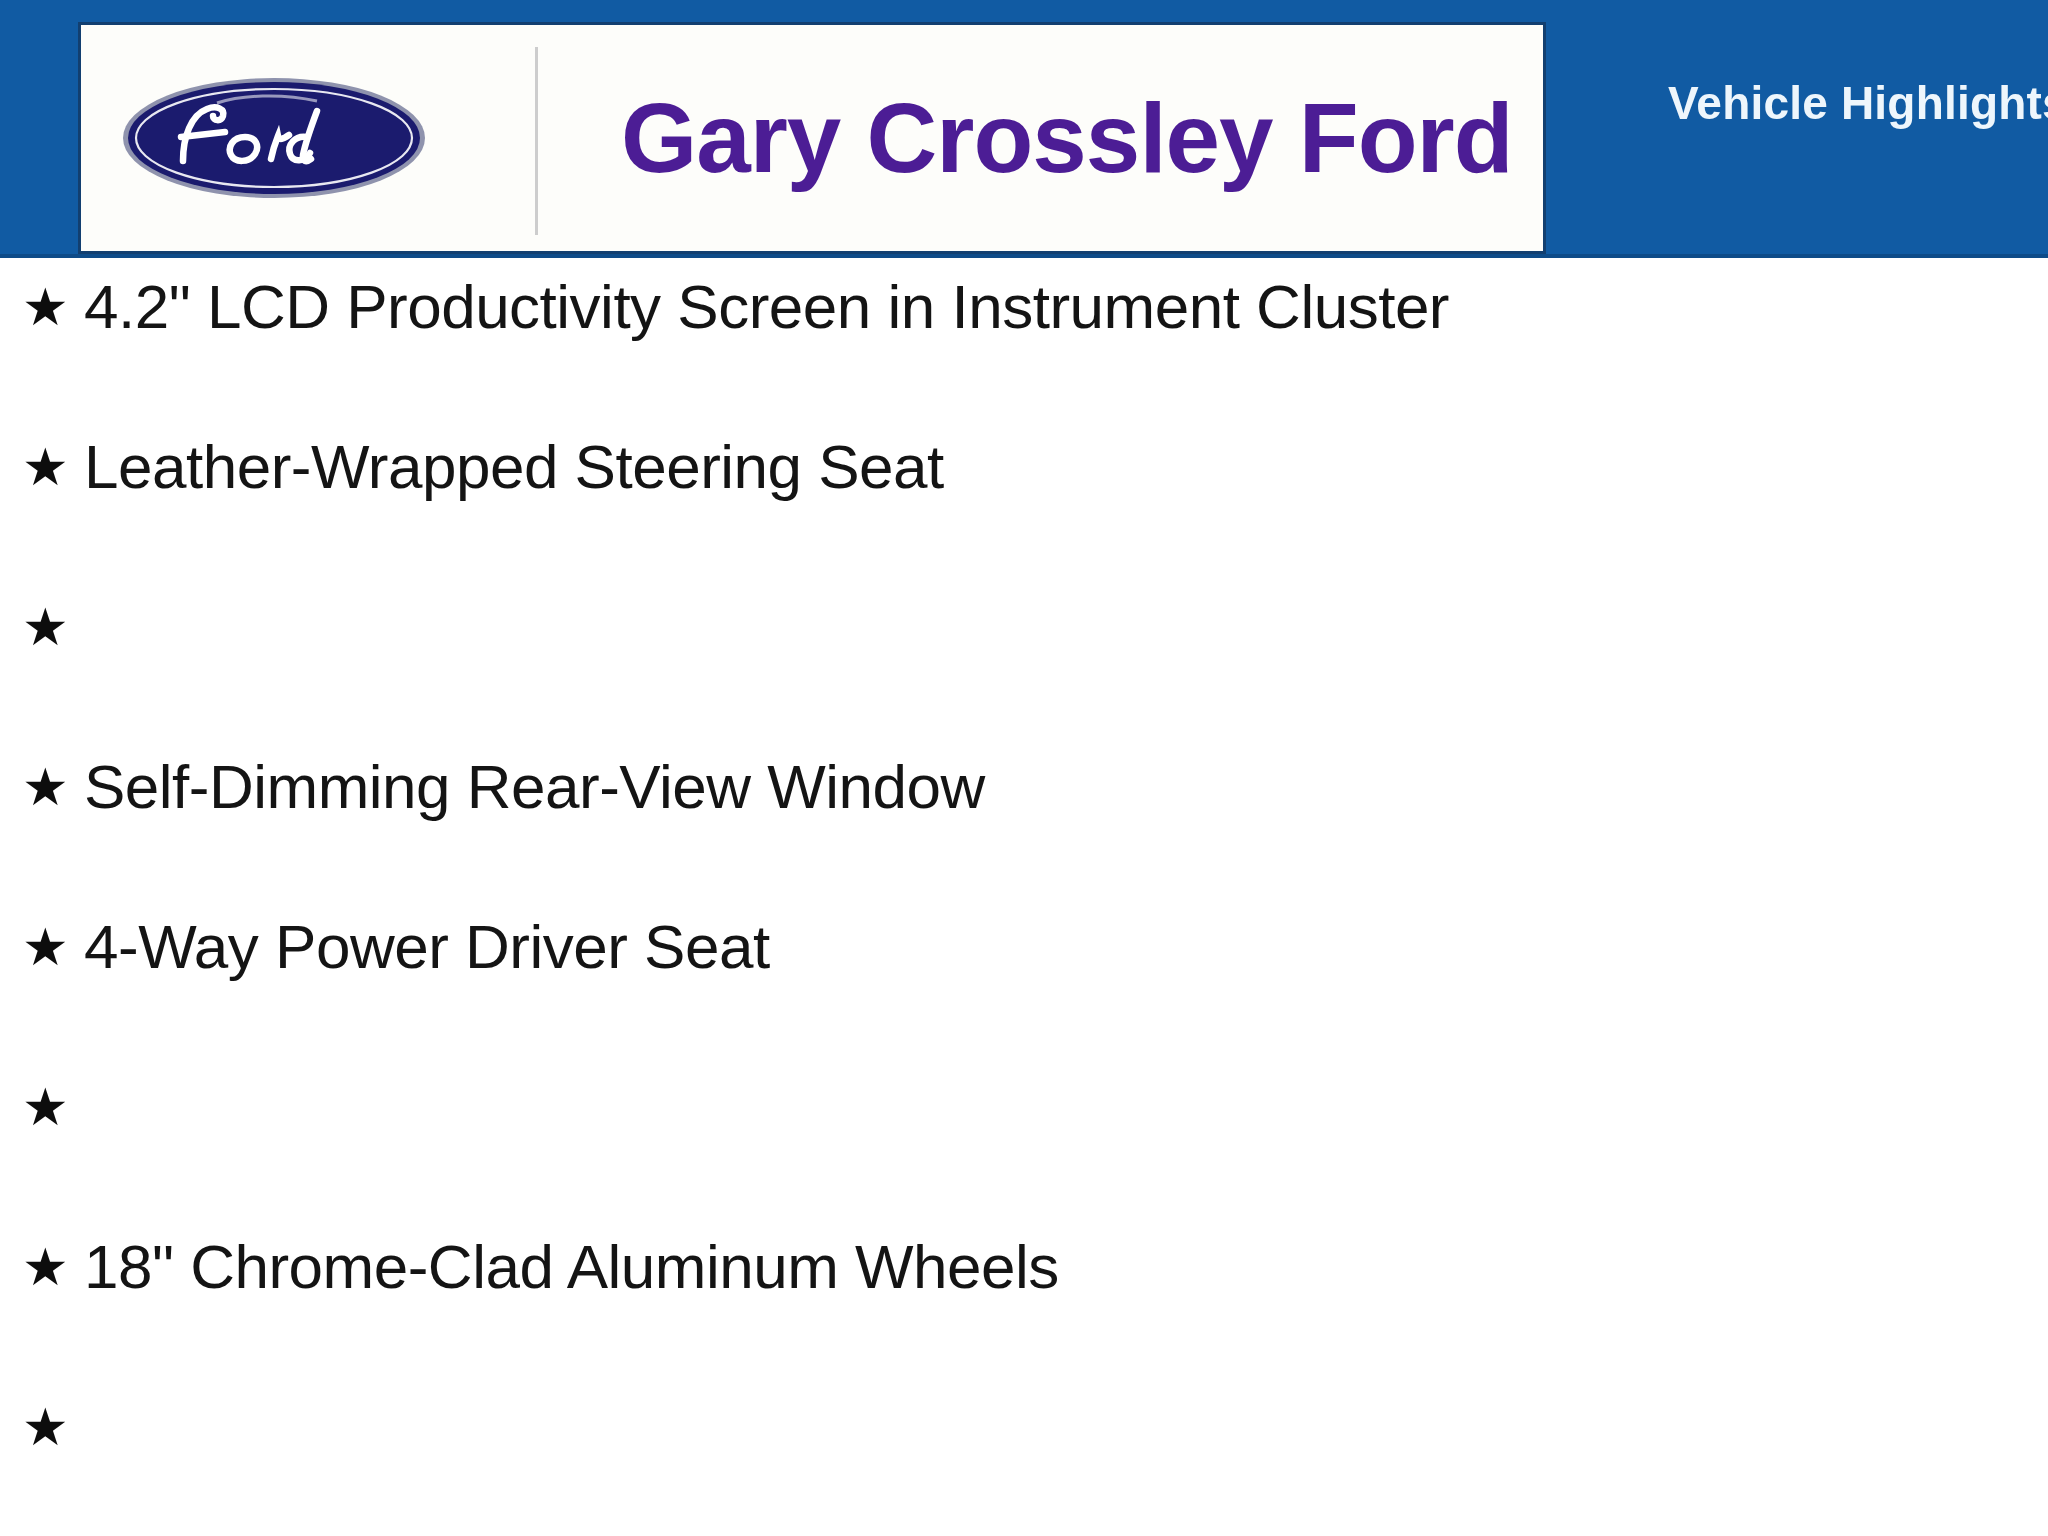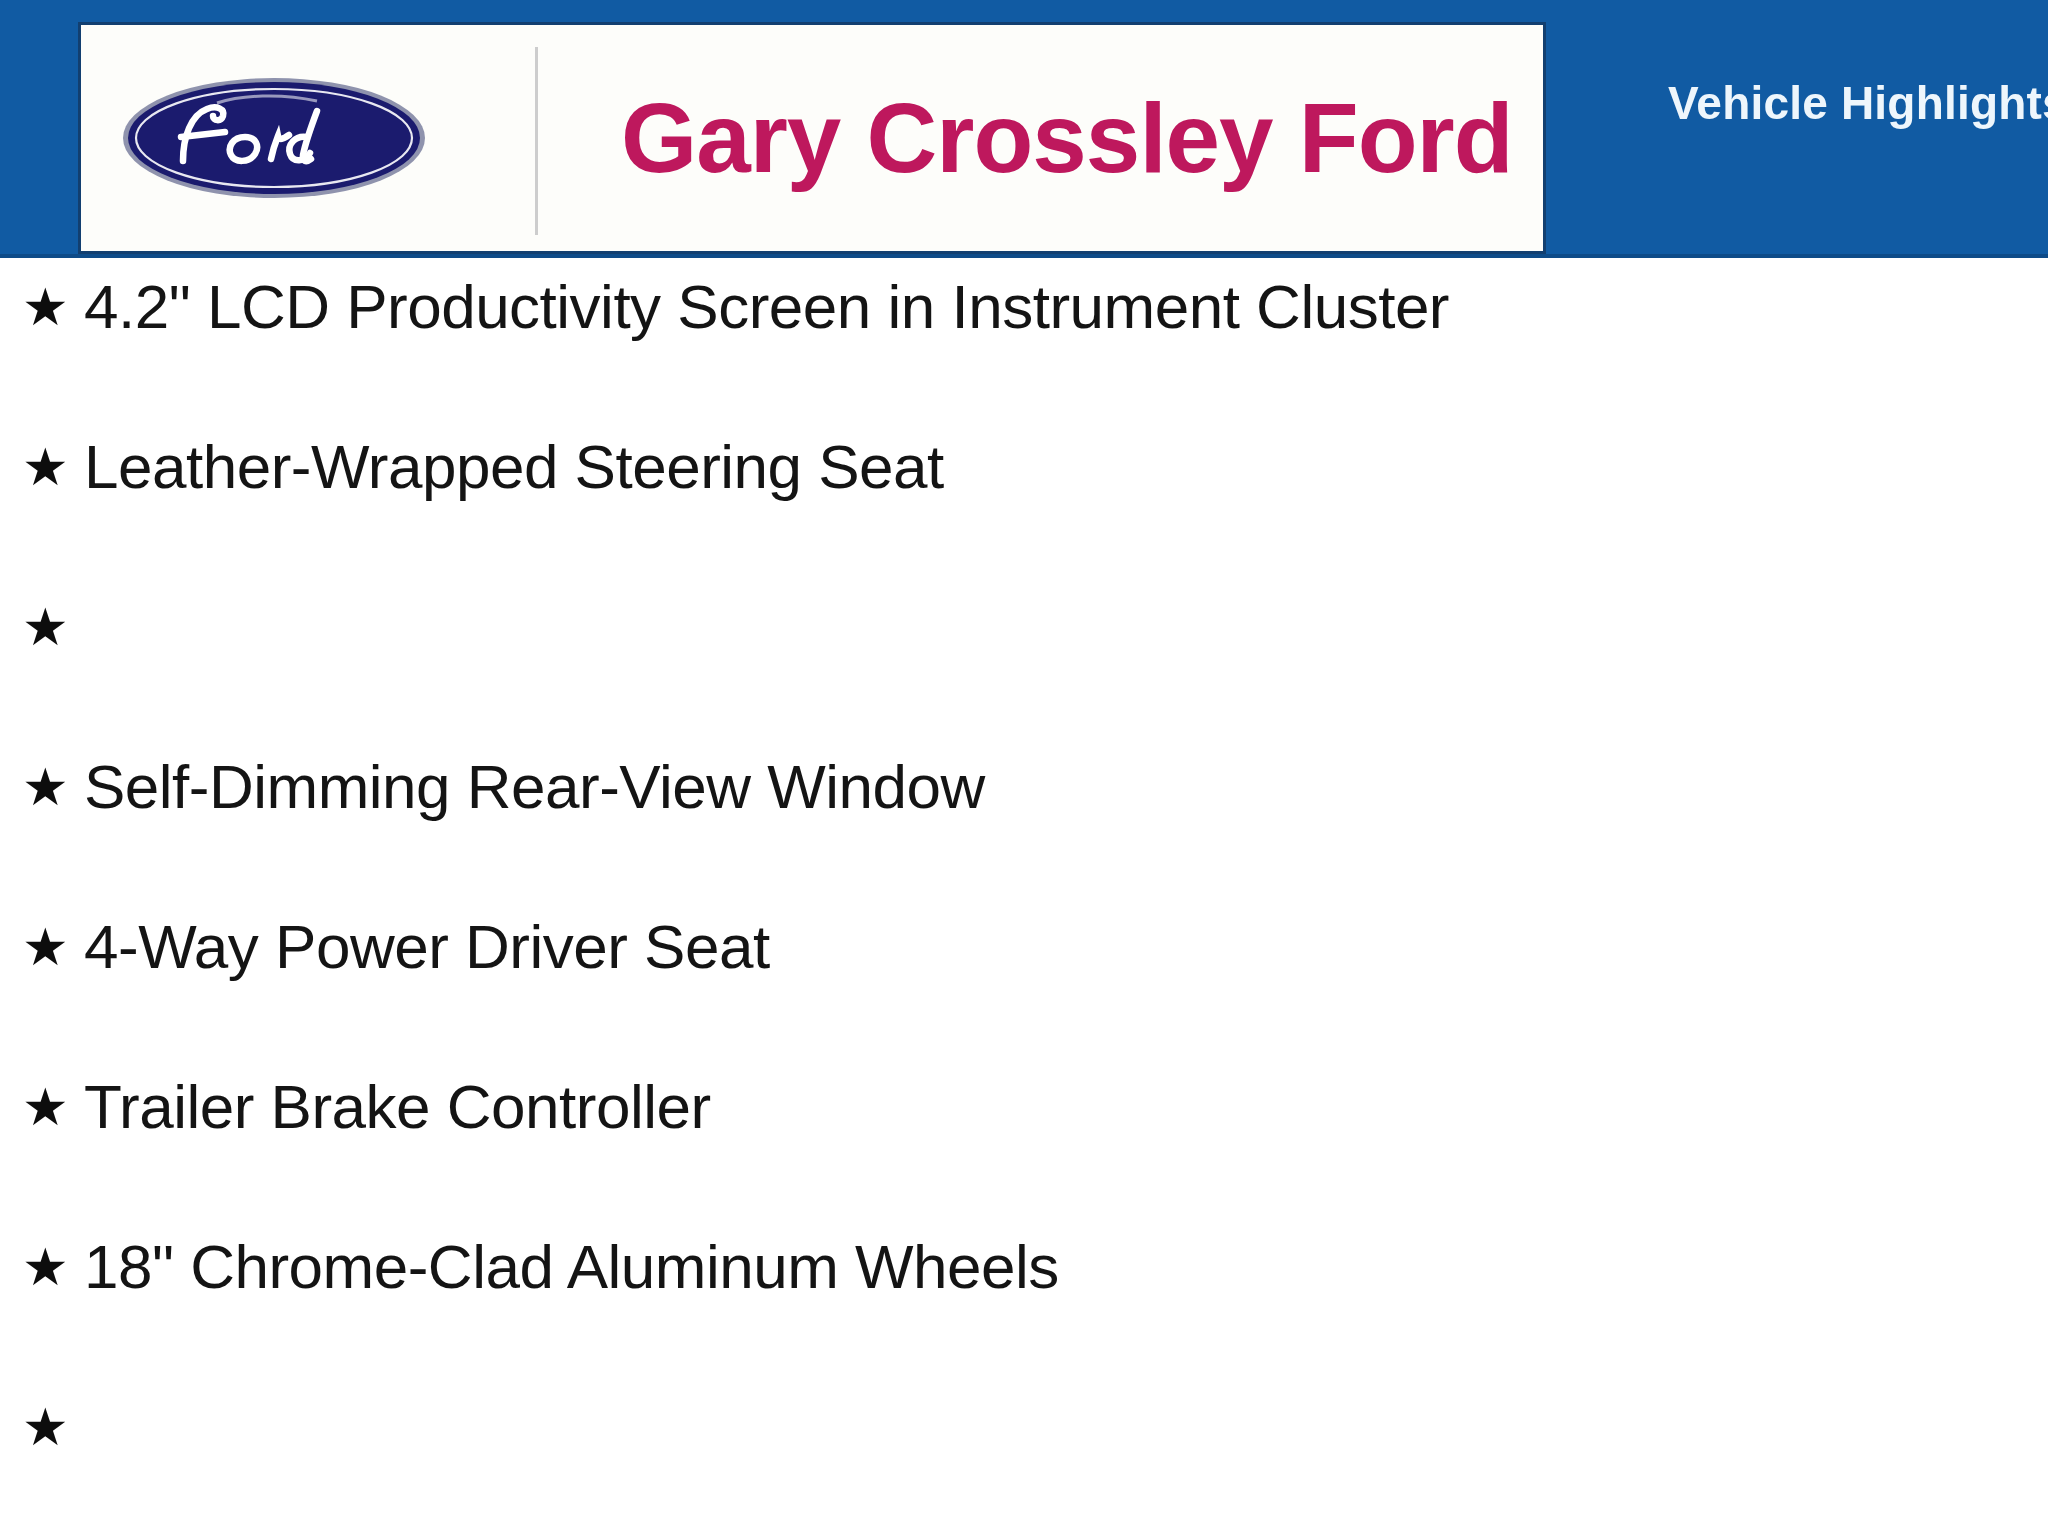--- a/index.html
+++ b/index.html
@@ -70,21 +70,21 @@
 
   
   .dealer-name {
     position: absolute;
     left: 540px;
     top: 50%;
     transform: translateY(-50%);
     font-family: "Liberation Sans", sans-serif;
     font-size: 98px;
     font-weight: 700;
-    color: #be185d;
+    color: #4c1d95;
     letter-spacing: -1px;
     transform-origin: left center;
     white-space: nowrap;
     line-height: 1;
   }
 
   
   .highlights-label {
     position: absolute;
     left: 1668px;
@@ -193,21 +193,20 @@
       <span class="feature-text">Self-Dimming Rear-View Window</span>
     </div>
 
     <div class="feature-row" style="top:644px;">
       <span class="feature-star">★</span>
       <span class="feature-text">4-Way Power Driver Seat</span>
     </div>
 
     <div class="feature-row" style="top:804px;">
       <span class="feature-star">★</span>
-      <span class="feature-text">Trailer Brake Controller</span>
     </div>
 
     <div class="feature-row" style="top:964px;">
       <span class="feature-star">★</span>
       <span class="feature-text">18" Chrome-Clad Aluminum Wheels</span>
     </div>
 
     <div class="feature-row" style="top:1124px;">
       <span class="feature-star">★</span>
     </div>

